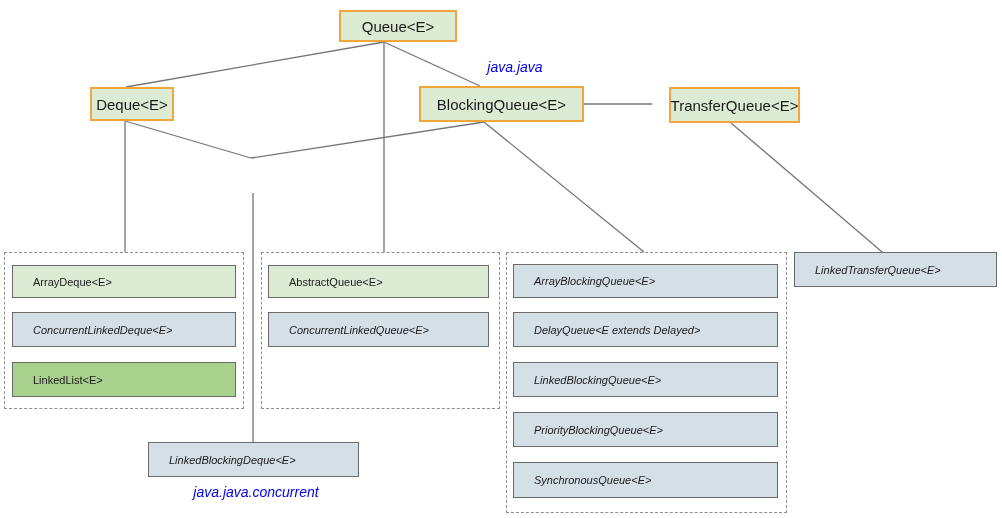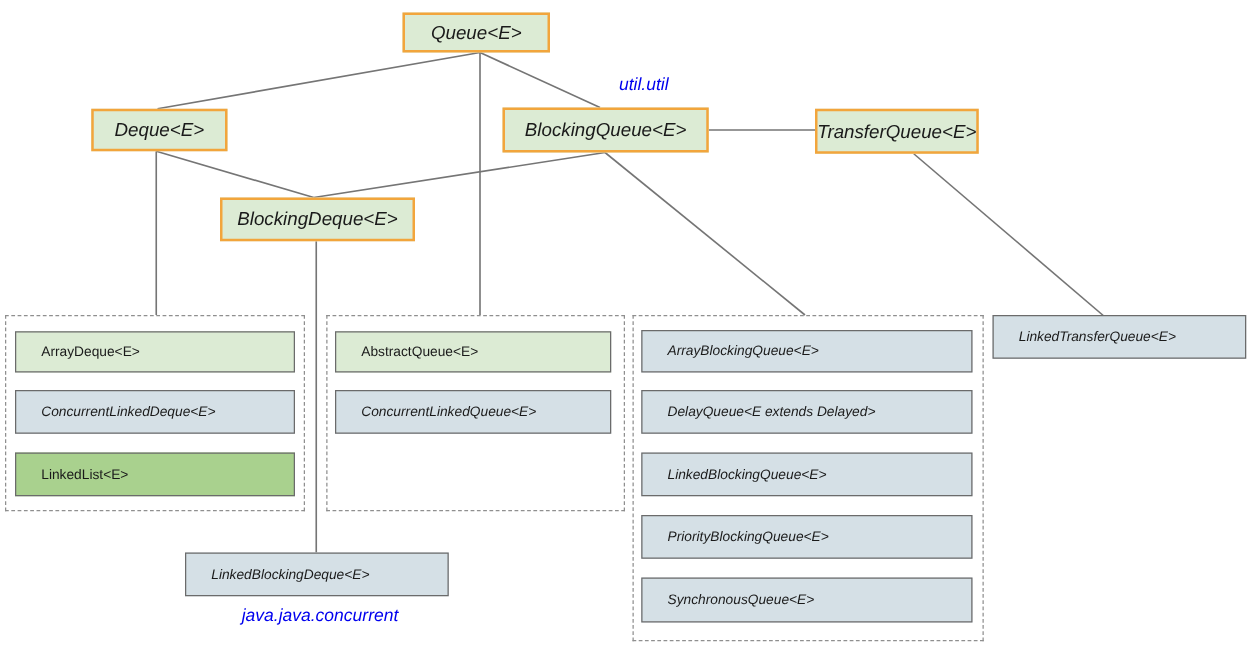--- a/index.html
+++ b/index.html
@@ -18,21 +18,21 @@
   #canvas{
     position:relative;width:1002px;height:518px;background:#ffffff;
     font-family:"Liberation Sans", sans-serif;color:var(--text);overflow:hidden;
   }
   #edges{position:absolute;left:0;top:0;width:1002px;height:518px;pointer-events:none;}
   #edges line{stroke:var(--edge);stroke-width:1.3;}
   .iface{
     position:absolute;box-sizing:border-box;
     background:var(--iface-fill);border:2px solid var(--iface-border);
     display:flex;align-items:center;justify-content:center;
-    font-style:italic;font-size:15px;color:var(--text);
+    font-size:15px;color:var(--text);margin-left:17px;
   }
   .impl{
     position:absolute;box-sizing:border-box;
     border:1.5px solid var(--impl-border);
     display:flex;align-items:center;
     padding-left:20px;font-size:11px;color:var(--text);
   }
   .impl.green{background:var(--impl-green);}
   .impl.blue{background:var(--impl-blue);font-style:italic;}
   .impl.darkgreen{background:var(--impl-dark-green);}
@@ -58,29 +58,28 @@
     <line x1="125" y1="121" x2="251" y2="158"></line>
     <line x1="484" y1="122" x2="251" y2="158"></line>
     <line x1="484" y1="122" x2="644" y2="252"></line>
     <line x1="567" y1="104" x2="652" y2="104"></line>
     <line x1="731" y1="123" x2="895" y2="263"></line>
     <line x1="253" y1="193" x2="253" y2="442"></line>
   </svg>
 
   <div class="iface" style="left:322px;top:10px;width:118px;height:32px;">Queue&lt;E&gt;</div>
 
-  <div class="iface" style="left:73px;top:87px;width:109px;height:34px;">Deque&lt;E&gt;</div>
+  <div class="iface" style="left:73px;top:87px;width:84px;height:34px;">Deque&lt;E&gt;</div>
 
   <div class="iface" style="left:402px;top:86px;width:165px;height:36px;">BlockingQueue&lt;E&gt;</div>
 
   <div class="iface" style="left:652px;top:87px;width:131px;height:36px;">TransferQueue&lt;E&gt;</div>
 
-  <div class="iface" style="left:176px;top:158px;width:156px;height:35px;">BlockingDeque&lt;E&gt;</div>
 
-  <div class="pkg" style="left:465px;top:59px;width:100px;">util.util</div>
+  <div class="pkg" style="left:465px;top:59px;width:100px;">java.java</div>
 
   <div class="pkg" style="left:176px;top:484px;width:160px;">java.java.concurrent</div>
 
   <div class="group" style="left:4px;top:252px;width:240px;height:157px;"></div>
   <div class="impl green" style="left:12px;top:265px;width:224px;height:33px;">ArrayDeque&lt;E&gt;</div>
   <div class="impl blue" style="left:12px;top:312px;width:224px;height:35px;">ConcurrentLinkedDeque&lt;E&gt;</div>
   <div class="impl darkgreen" style="left:12px;top:362px;width:224px;height:35px;">LinkedList&lt;E&gt;</div>
 
   <div class="group" style="left:261px;top:252px;width:239px;height:157px;"></div>
   <div class="impl green" style="left:268px;top:265px;width:221px;height:33px;">AbstractQueue&lt;E&gt;</div>

